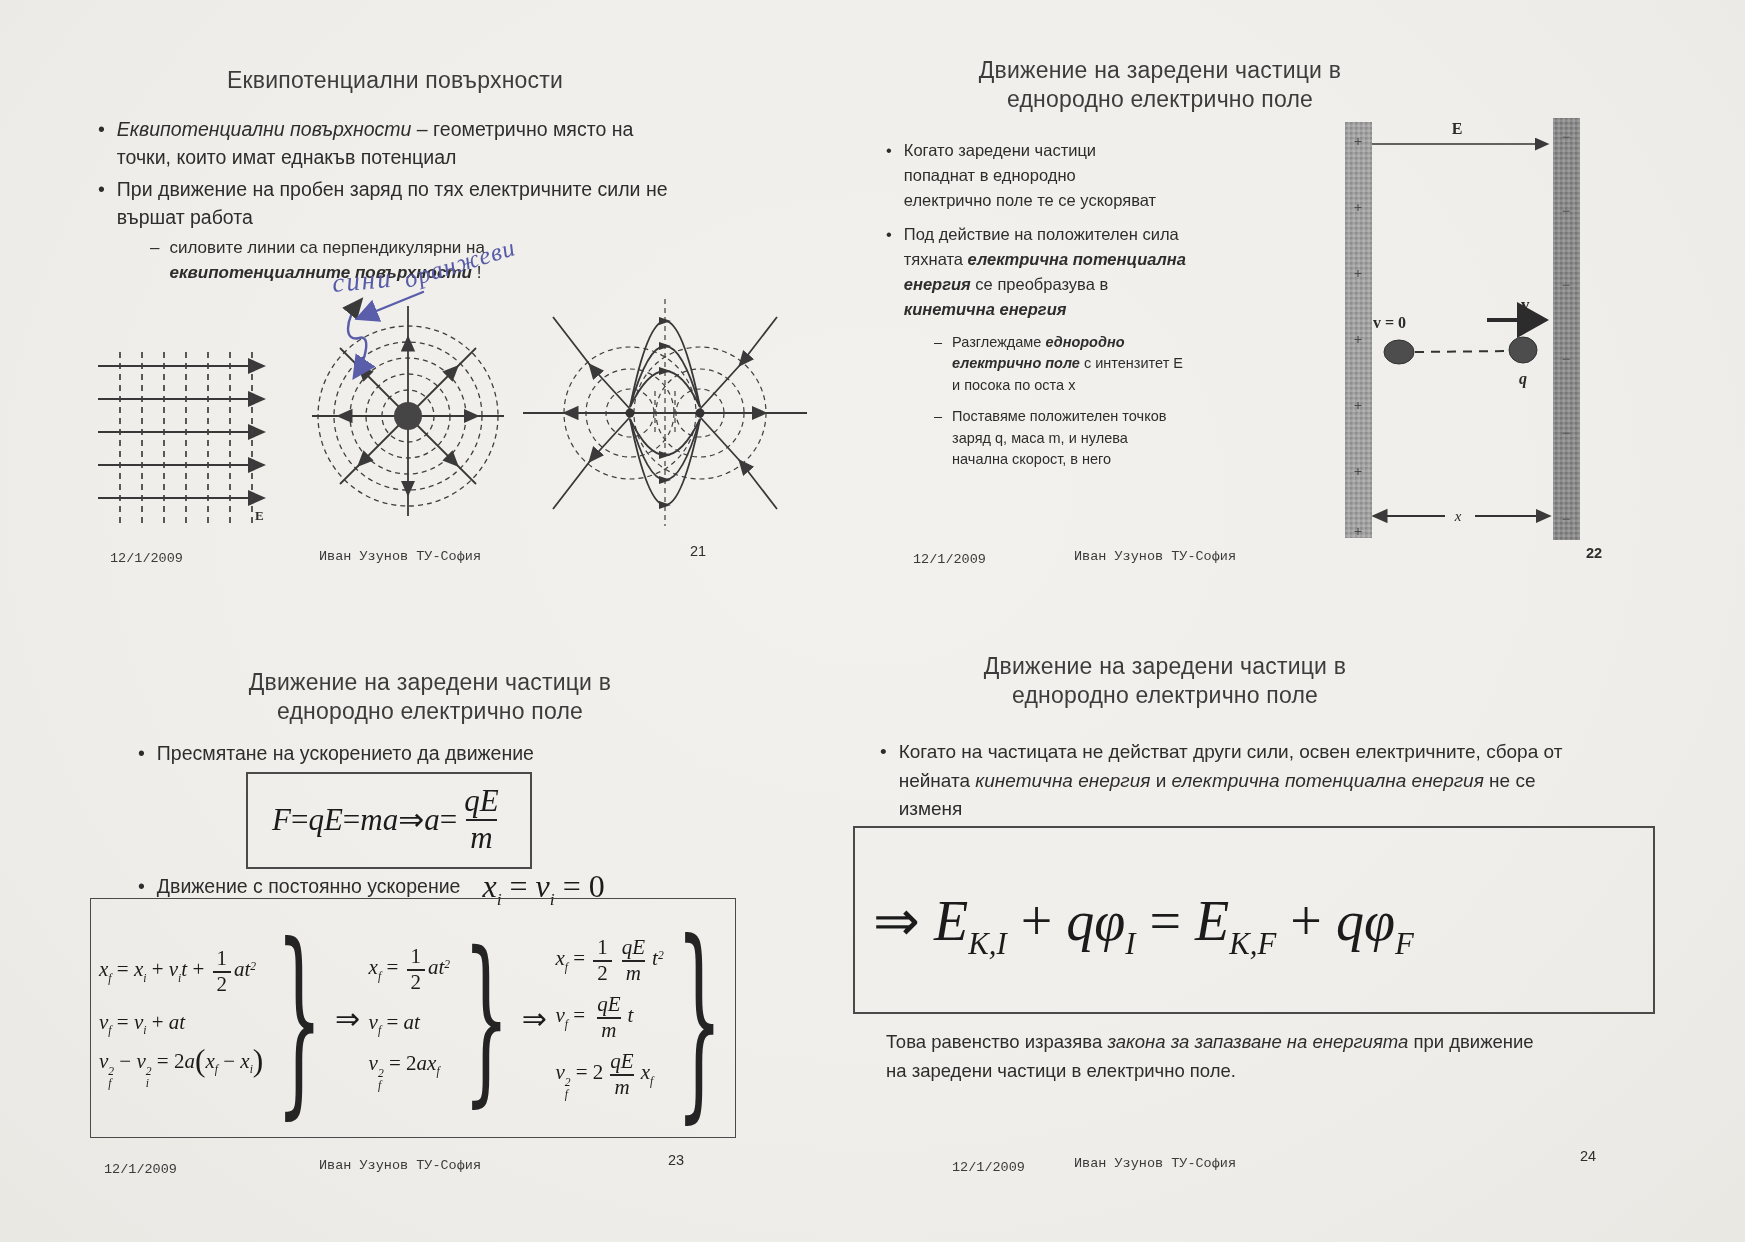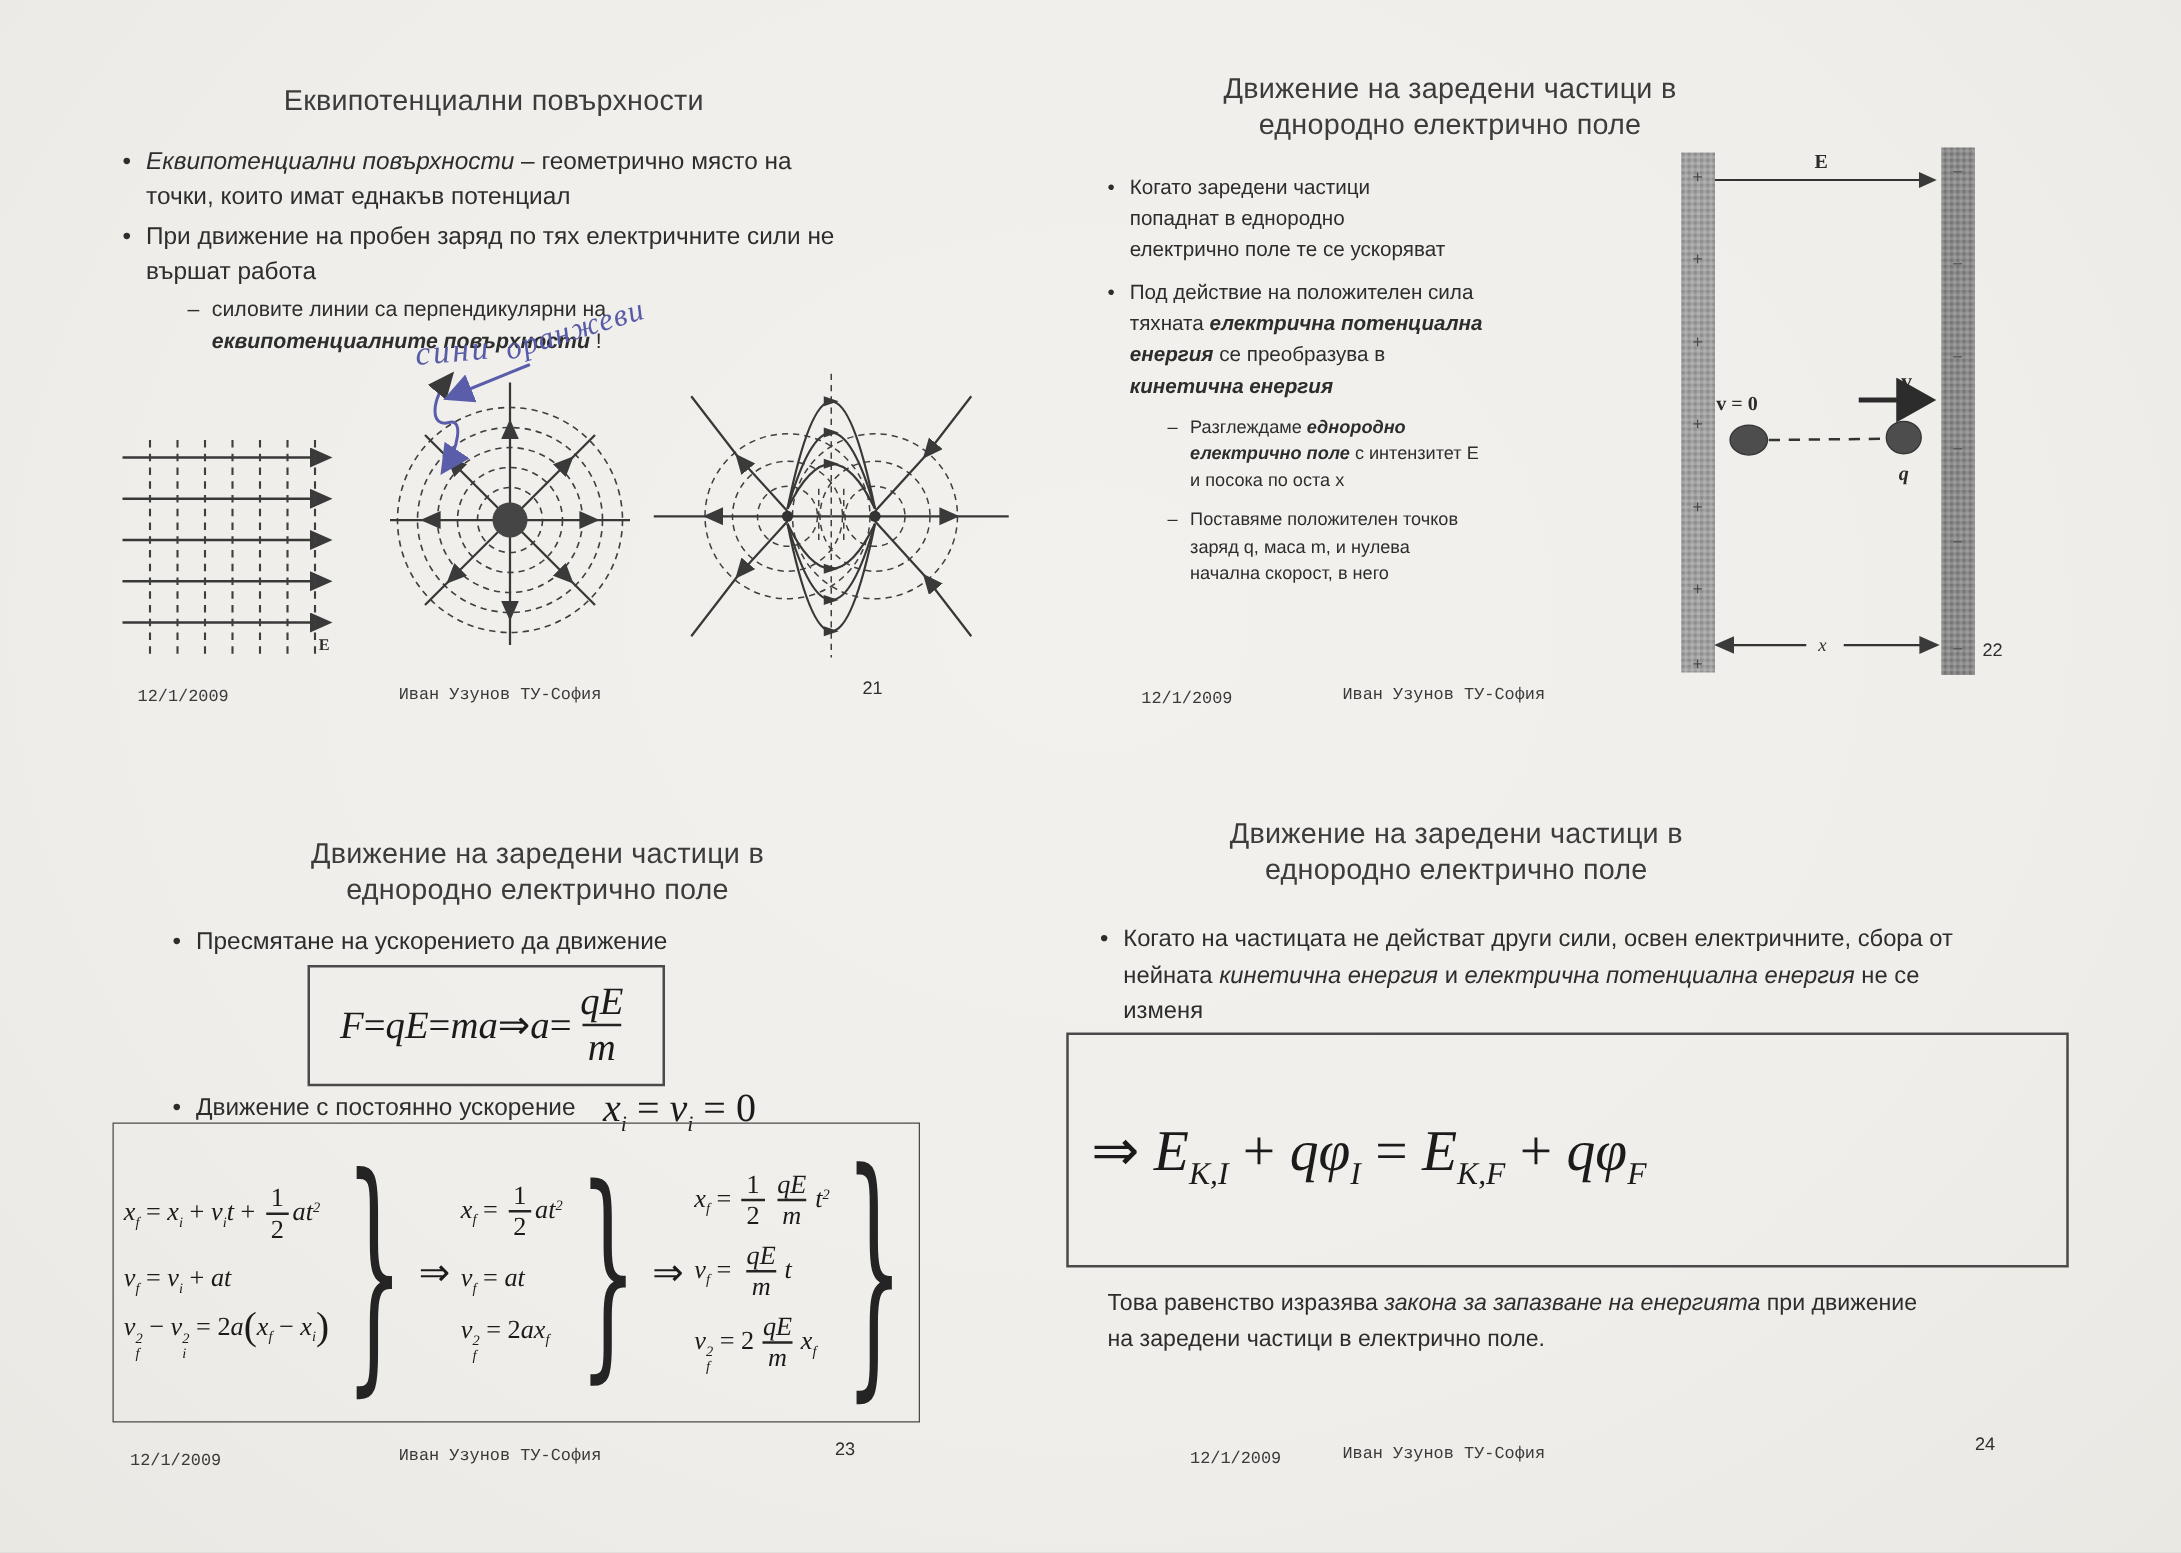--- a/index.html
+++ b/index.html
@@ -237,21 +237,21 @@
     <text x="186" y="198" font-size="17" font-weight="bold" fill="#2b2b2b">v</text>
     <text x="184" y="272" font-size="16" font-style="italic" font-weight="bold" fill="#2b2b2b">q</text>
 
     <line x1="39" y1="404" x2="110" y2="404" stroke="#333" stroke-width="1.8" marker-start="url(#ahr)"></line>
     <line x1="140" y1="404" x2="214" y2="404" stroke="#333" stroke-width="1.8" marker-end="url(#ah)"></line>
     <text x="123" y="409" font-size="15" font-style="italic" fill="#2b2b2b" text-anchor="middle">x</text>
   </svg>
 
   <div class="abs footer-date" style="left:913px;top:552px;">12/1/2009</div>
   <div class="abs footer-author center" style="left:980px;top:549px;width:350px;">Иван Узунов ТУ-София</div>
-  <div class="abs footer-num" style="left:1586px;top:513px;">22</div>
+  <div class="abs footer-num" style="left:1586px;top:545px;font-weight:bold;">22</div>
 
   <div class="abs slide-title" style="left:130px;top:668px;width:600px;">
     <div>Движение на заредени частици в</div>
     <div>еднородно електрично поле</div>
   </div>
 
   <div class="abs bullet-row" style="left:138px;top:742px;width:560px;font-size:19.5px;">
     <span class="marker">•</span>
     <span>Пресмятане на ускорението да движение</span>
   </div>
@@ -338,21 +338,21 @@
     <div>Движение на заредени частици в</div>
     <div>еднородно електрично поле</div>
   </div>
 
   <div class="abs bullet-row" style="left:880px;top:738px;width:720px;font-size:19px;line-height:1.5;">
     <span class="marker">•</span>
     <span><span>Когато на частицата не действат други сили, освен електричните, сбора от нейната </span><span class="em-i">кинетична енергия</span><span> и </span><span class="em-i">електрична потенциална енергия</span><span> не се изменя</span></span>
   </div>
 
   <div class="abs eq-box" style="left:853px;top:826px;width:780px;height:184px;display:flex;flex-direction:column;justify-content:space-evenly;padding-left:18px;">
-    <div class="math" style="font-size:46px;"><span class="mo">⇒ </span><span class="mi">E</span><sub class="msub">K,I</sub><span class="mo"> + </span><span class="mi">qφ</span><sub class="msub">I</sub><span class="mo"> = </span><span class="mi">E</span><sub class="msub">K,F</sub><span class="mo"> + </span><span class="mi">qφ</span><sub class="msub">F</sub></div>
+    <div class="math" style="font-size:56px;"><span class="mo">⇒ </span><span class="mi">E</span><sub class="msub">K,I</sub><span class="mo"> + </span><span class="mi">qφ</span><sub class="msub">I</sub><span class="mo"> = </span><span class="mi">E</span><sub class="msub">K,F</sub><span class="mo"> + </span><span class="mi">qφ</span><sub class="msub">F</sub></div>
   </div>
 
   <div class="abs" style="left:886px;top:1028px;width:650px;font-size:18.5px;line-height:1.55;">
     <span>Това равенство изразява </span><span class="em-i">закона за запазване на енергията</span><span> при движение на заредени частици в електрично поле.</span>
   </div>
 
   <div class="abs footer-date" style="left:952px;top:1160px;">12/1/2009</div>
   <div class="abs footer-author center" style="left:980px;top:1156px;width:350px;">Иван Узунов ТУ-София</div>
   <div class="abs footer-num" style="left:1580px;top:1148px;">24</div>
 

